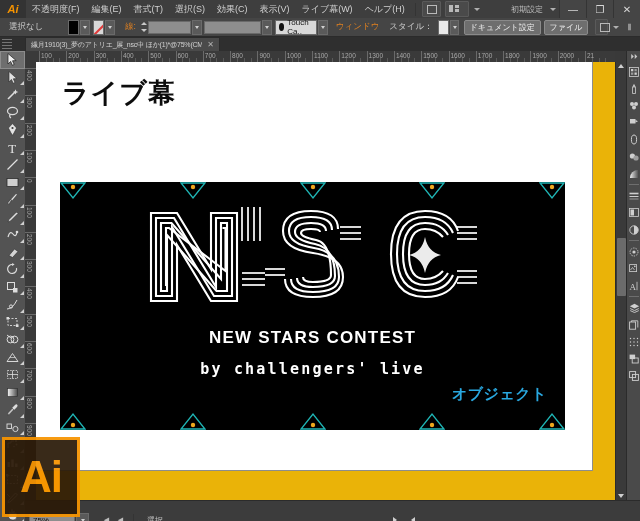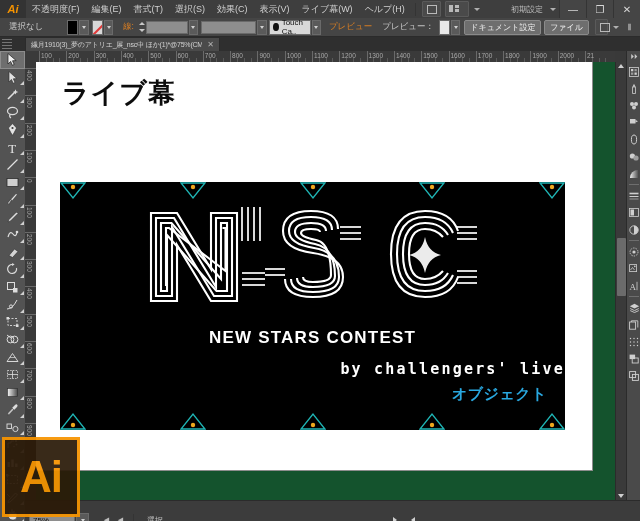--- a/index.html
+++ b/index.html
@@ -90,36 +90,36 @@
   .ruler-v{position:absolute;left:25px;top:62px;width:11px;height:438px;background:#3a3a3a;
            border-right:1px solid #272727;overflow:hidden;}
   .rtick{position:absolute;top:0;width:1px;height:11px;background:#6a6a6a;}
   .rminor{position:absolute;top:7px;width:1px;height:4px;background:#5a5a5a;}
   .rlab{position:absolute;top:1px;font-size:6.5px;color:#a8a8a8;padding-left:2px;white-space:nowrap;}
   .rtickv{position:absolute;left:0;height:1px;width:11px;background:#6a6a6a;}
   .rlabv{position:absolute;left:1px;font-size:6.5px;color:#a8a8a8;
          writing-mode:vertical-rl;white-space:nowrap;}
 
   
-  .canvas-area{position:absolute;left:36px;top:62px;width:579px;height:438px;background:#14532d;overflow:hidden;}
+  .canvas-area{position:absolute;left:36px;top:62px;width:579px;height:438px;background:#eab308;overflow:hidden;}
   .artboard{position:absolute;left:0px;top:0px;width:556px;height:408px;background:#ffffff;
             box-shadow:0 0 0 1px #8d8d8d;}
   .title-jp{position:absolute;left:26px;top:13px;font-family:"Liberation Serif","DejaVu Serif",serif;
             font-size:27px;font-weight:bold;color:#0c0c0c;letter-spacing:1px;}
   .dims{position:absolute;right:24px;top:94px;font-size:15px;font-weight:bold;color:#101010;
         letter-spacing:0.3px;}
   .banner{position:absolute;left:24px;top:120px;width:505px;height:248px;background:#000;}
   .grommet{position:absolute;width:26px;height:18px;}
   .grommet svg{display:block;}
 
   .logo-wrap{position:absolute;left:0;top:6px;width:505px;height:130px;
              display:flex;align-items:center;justify-content:center;}
   .line1{position:absolute;left:0;top:146px;width:505px;text-align:center;
          font-size:17px;font-weight:bold;color:#ffffff;letter-spacing:1.2px;}
-  .line2{position:absolute;left:0;top:178px;width:505px;text-align:right;
+  .line2{position:absolute;left:0;top:178px;width:505px;text-align:center;
          font-size:15px;font-weight:bold;color:#ffffff;letter-spacing:2.2px;
          font-family:"DejaVu Sans Mono","Liberation Mono",monospace;}
   .atelier{position:absolute;right:18px;top:203px;font-size:15px;font-weight:bold;color:#29a8e0;
            letter-spacing:0.5px;font-family:"Liberation Sans","DejaVu Sans",sans-serif;}
 
   
   .sb-v{position:absolute;left:615px;top:62px;width:11px;height:438px;background:#3a3a3a;
         border-left:1px solid #2b2b2b;}
   .sb-v .thumb{position:absolute;left:1px;top:176px;width:9px;height:58px;background:#6b6b6b;border-radius:1px;}
   .sb-v .arrowt,.sb-v .arrowb{position:absolute;left:2px;width:0;height:0;
@@ -203,22 +203,22 @@
     <div style="width:4px"></div>
     <div class="field w78"></div>
     <div class="mini-drop"></div>
     <div style="width:4px"></div>
     <div class="touch-pill">
       <span class="dot-blk"></span>
       <span>Touch Ca..</span>
     </div>
     <div class="mini-drop"></div>
     <div style="width:4px"></div>
-    <div class="cb-text orange">プレビュー</div>
-    <div class="cb-text">プレビュー：</div>
+    <div class="cb-text orange">ウィンドウ</div>
+    <div class="cb-text">スタイル：</div>
     <div class="swatch white"></div>
     <div class="mini-drop"></div>
     <div style="width:6px"></div>
     <div class="btn3d">ドキュメント設定</div>
     <div style="width:4px"></div>
     <div class="btn3d">ファイル</div>
     <div style="width:6px"></div>
     <div class="mb-icon sq"></div>
     <div class="caretd"></div>
     <div class="menu-spacer"></div>

